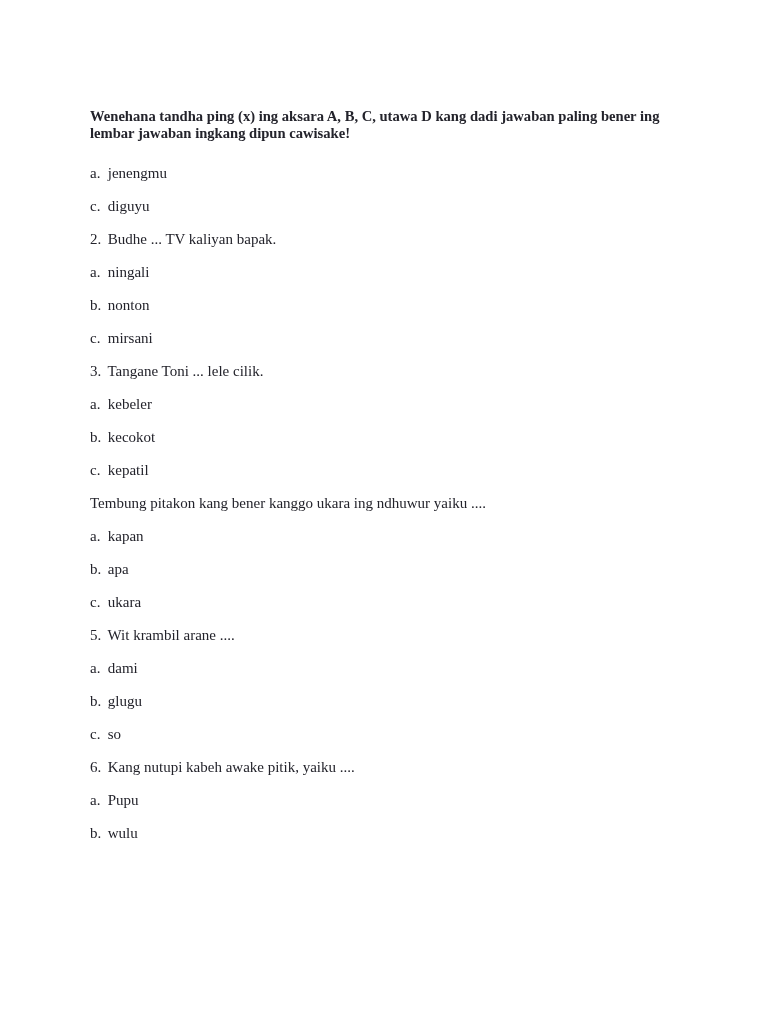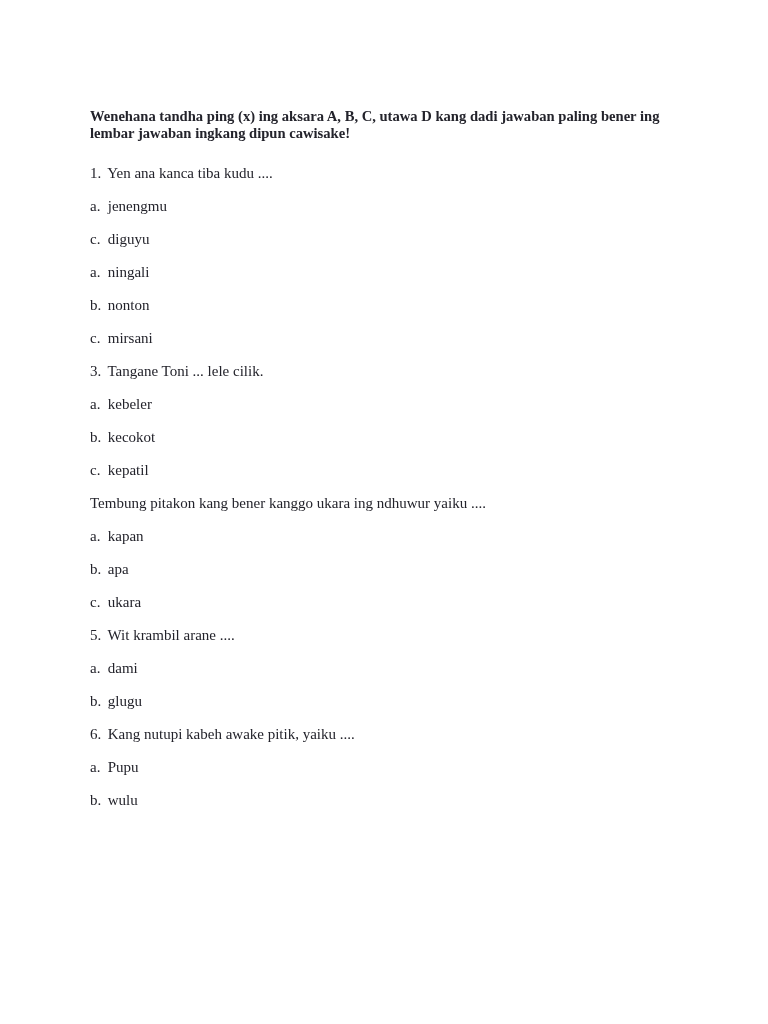--- a/index.html
+++ b/index.html
@@ -42,35 +42,36 @@
     max-width: 596px;
   }
 </style>
 </head>
 <body>
 
 <div class="page" style="background: rgb(255, 255, 255); color: rgb(35, 35, 43);">
   <div class="content">
     <p class="instructions">Wenehana tandha ping (x) ing aksara A, B, C, utawa D kang dadi jawaban paling bener ing lembar jawaban ingkang dipun cawisake!</p>
     <div>
-        <p class="line"><span class="lead">1.</span> <span>Yen ana kanca tiba kudu ....</span></p>
         <p class="line"><span class="lead">a.</span> <span>jenengmu</span></p>
         <p class="line"><span class="lead">c.</span> <span>diguyu</span></p>
+        <p class="line"><span class="lead">2.</span> <span>Budhe ... TV kaliyan bapak.</span></p>
         <p class="line"><span class="lead">a.</span> <span>ningali</span></p>
         <p class="line"><span class="lead">b.</span> <span>nonton</span></p>
         <p class="line"><span class="lead">c.</span> <span>mirsani</span></p>
         <p class="line"><span class="lead">3.</span> <span>Tangane Toni ... lele cilik.</span></p>
         <p class="line"><span class="lead">a.</span> <span>kebeler</span></p>
         <p class="line"><span class="lead">b.</span> <span>kecokot</span></p>
         <p class="line"><span class="lead">c.</span> <span>kepatil</span></p>
         <p class="line note"><span>Tembung pitakon kang bener kanggo ukara ing ndhuwur yaiku ....</span></p>
         <p class="line"><span class="lead">a.</span> <span>kapan</span></p>
         <p class="line"><span class="lead">b.</span> <span>apa</span></p>
         <p class="line"><span class="lead">c.</span> <span>ukara</span></p>
         <p class="line"><span class="lead">5.</span> <span>Wit krambil arane ....</span></p>
         <p class="line"><span class="lead">a.</span> <span>dami</span></p>
         <p class="line"><span class="lead">b.</span> <span>glugu</span></p>
+        <p class="line"><span class="lead">c.</span> <span>so</span></p>
         <p class="line"><span class="lead">6.</span> <span>Kang nutupi kabeh awake pitik, yaiku ....</span></p>
         <p class="line"><span class="lead">a.</span> <span>Pupu</span></p>
         <p class="line"><span class="lead">b.</span> <span>wulu</span></p>
       </div>
   </div>
 </div>
 
 </body></html>

